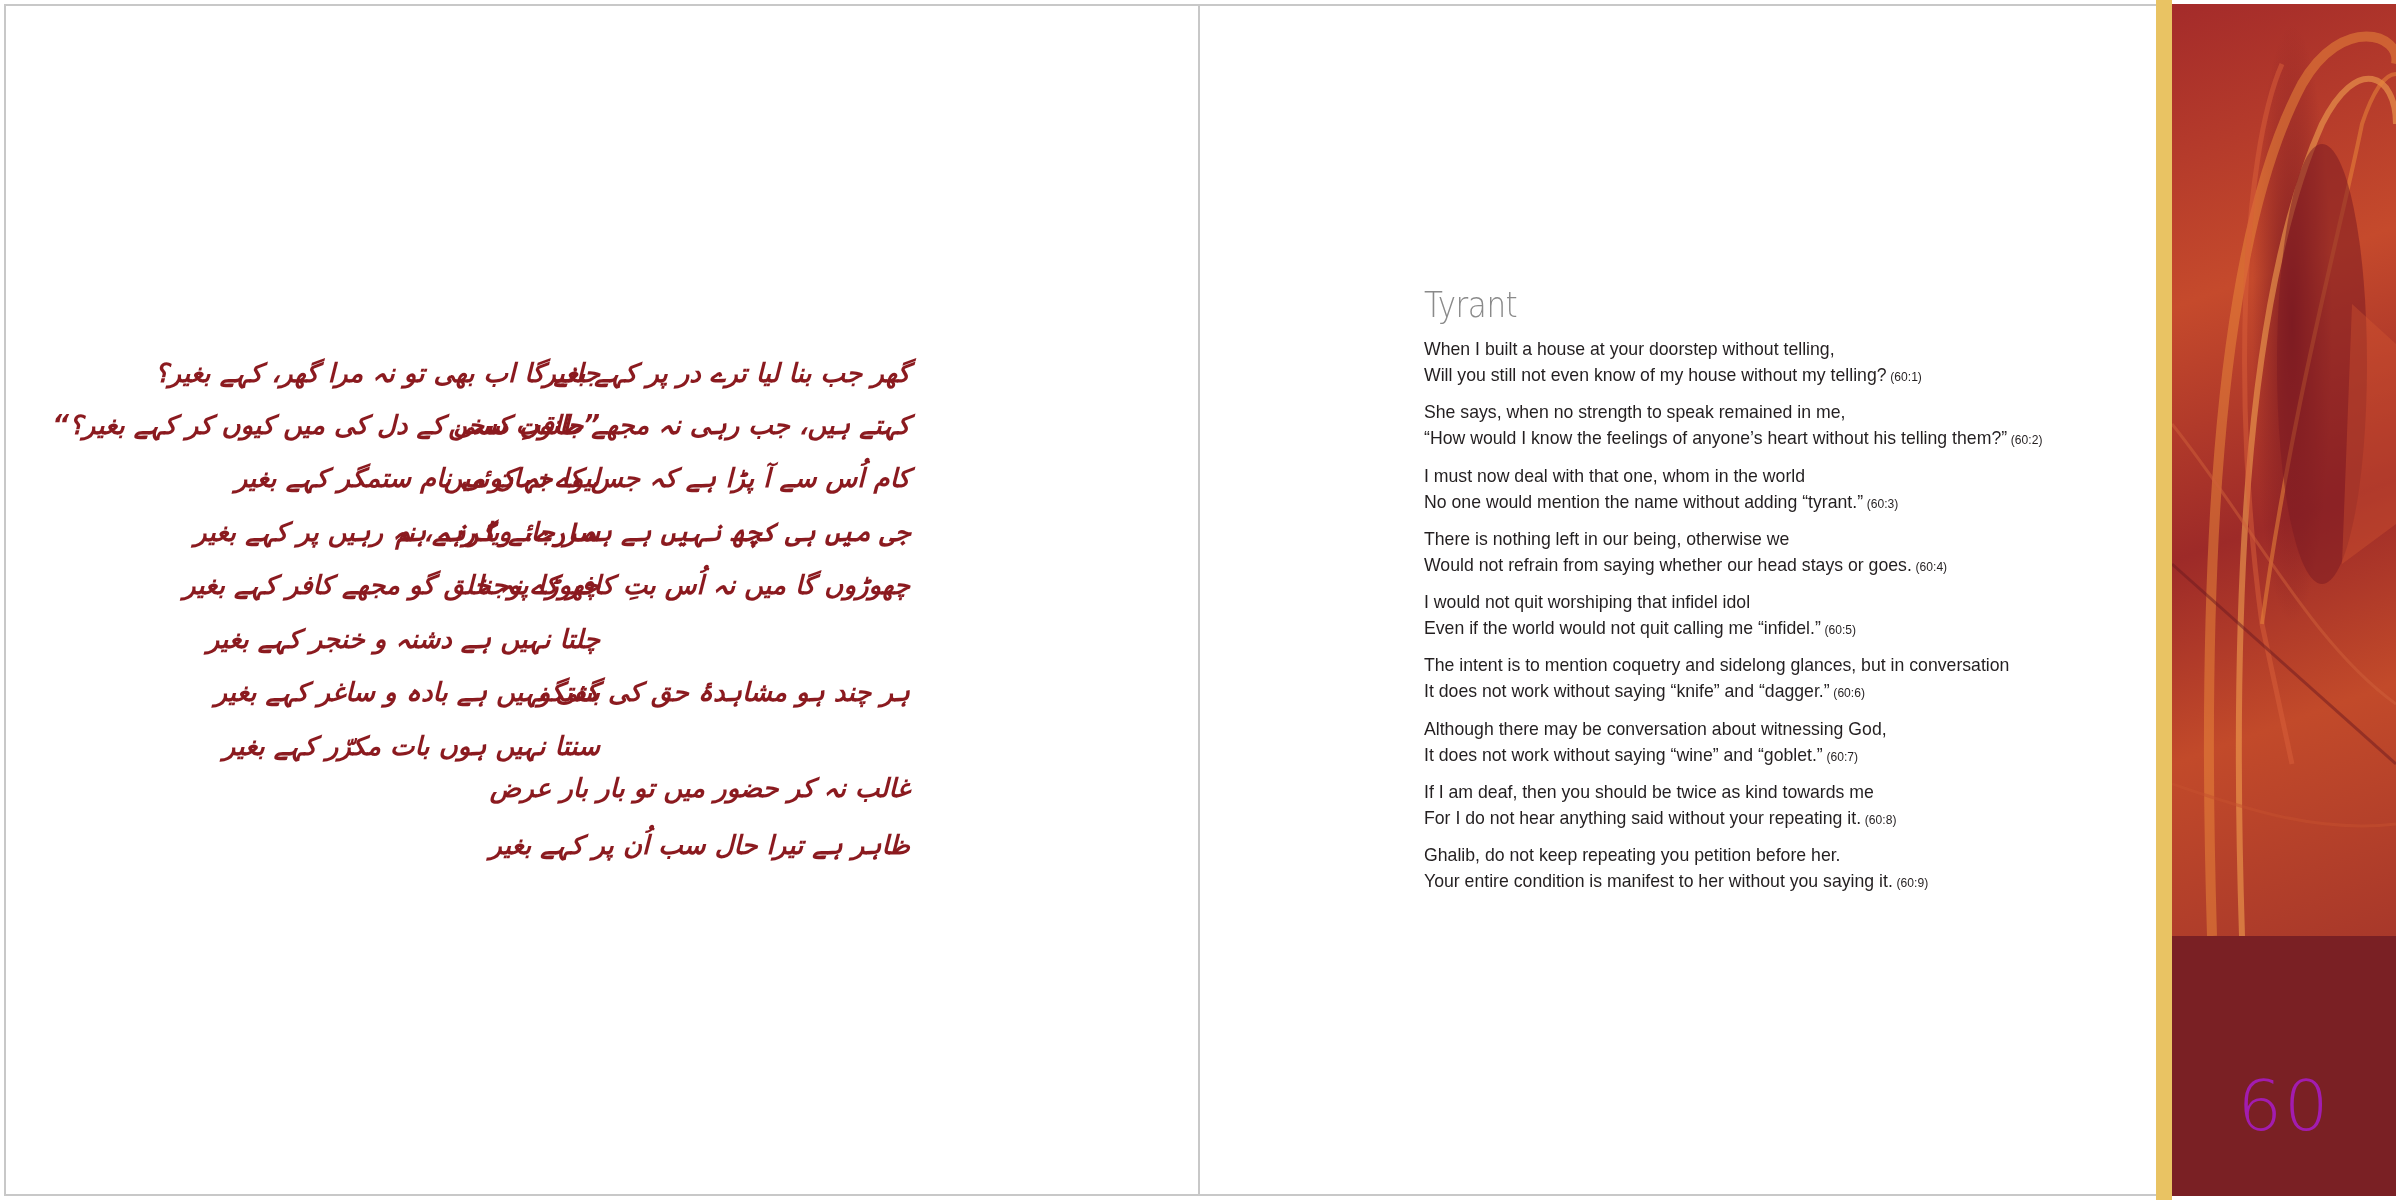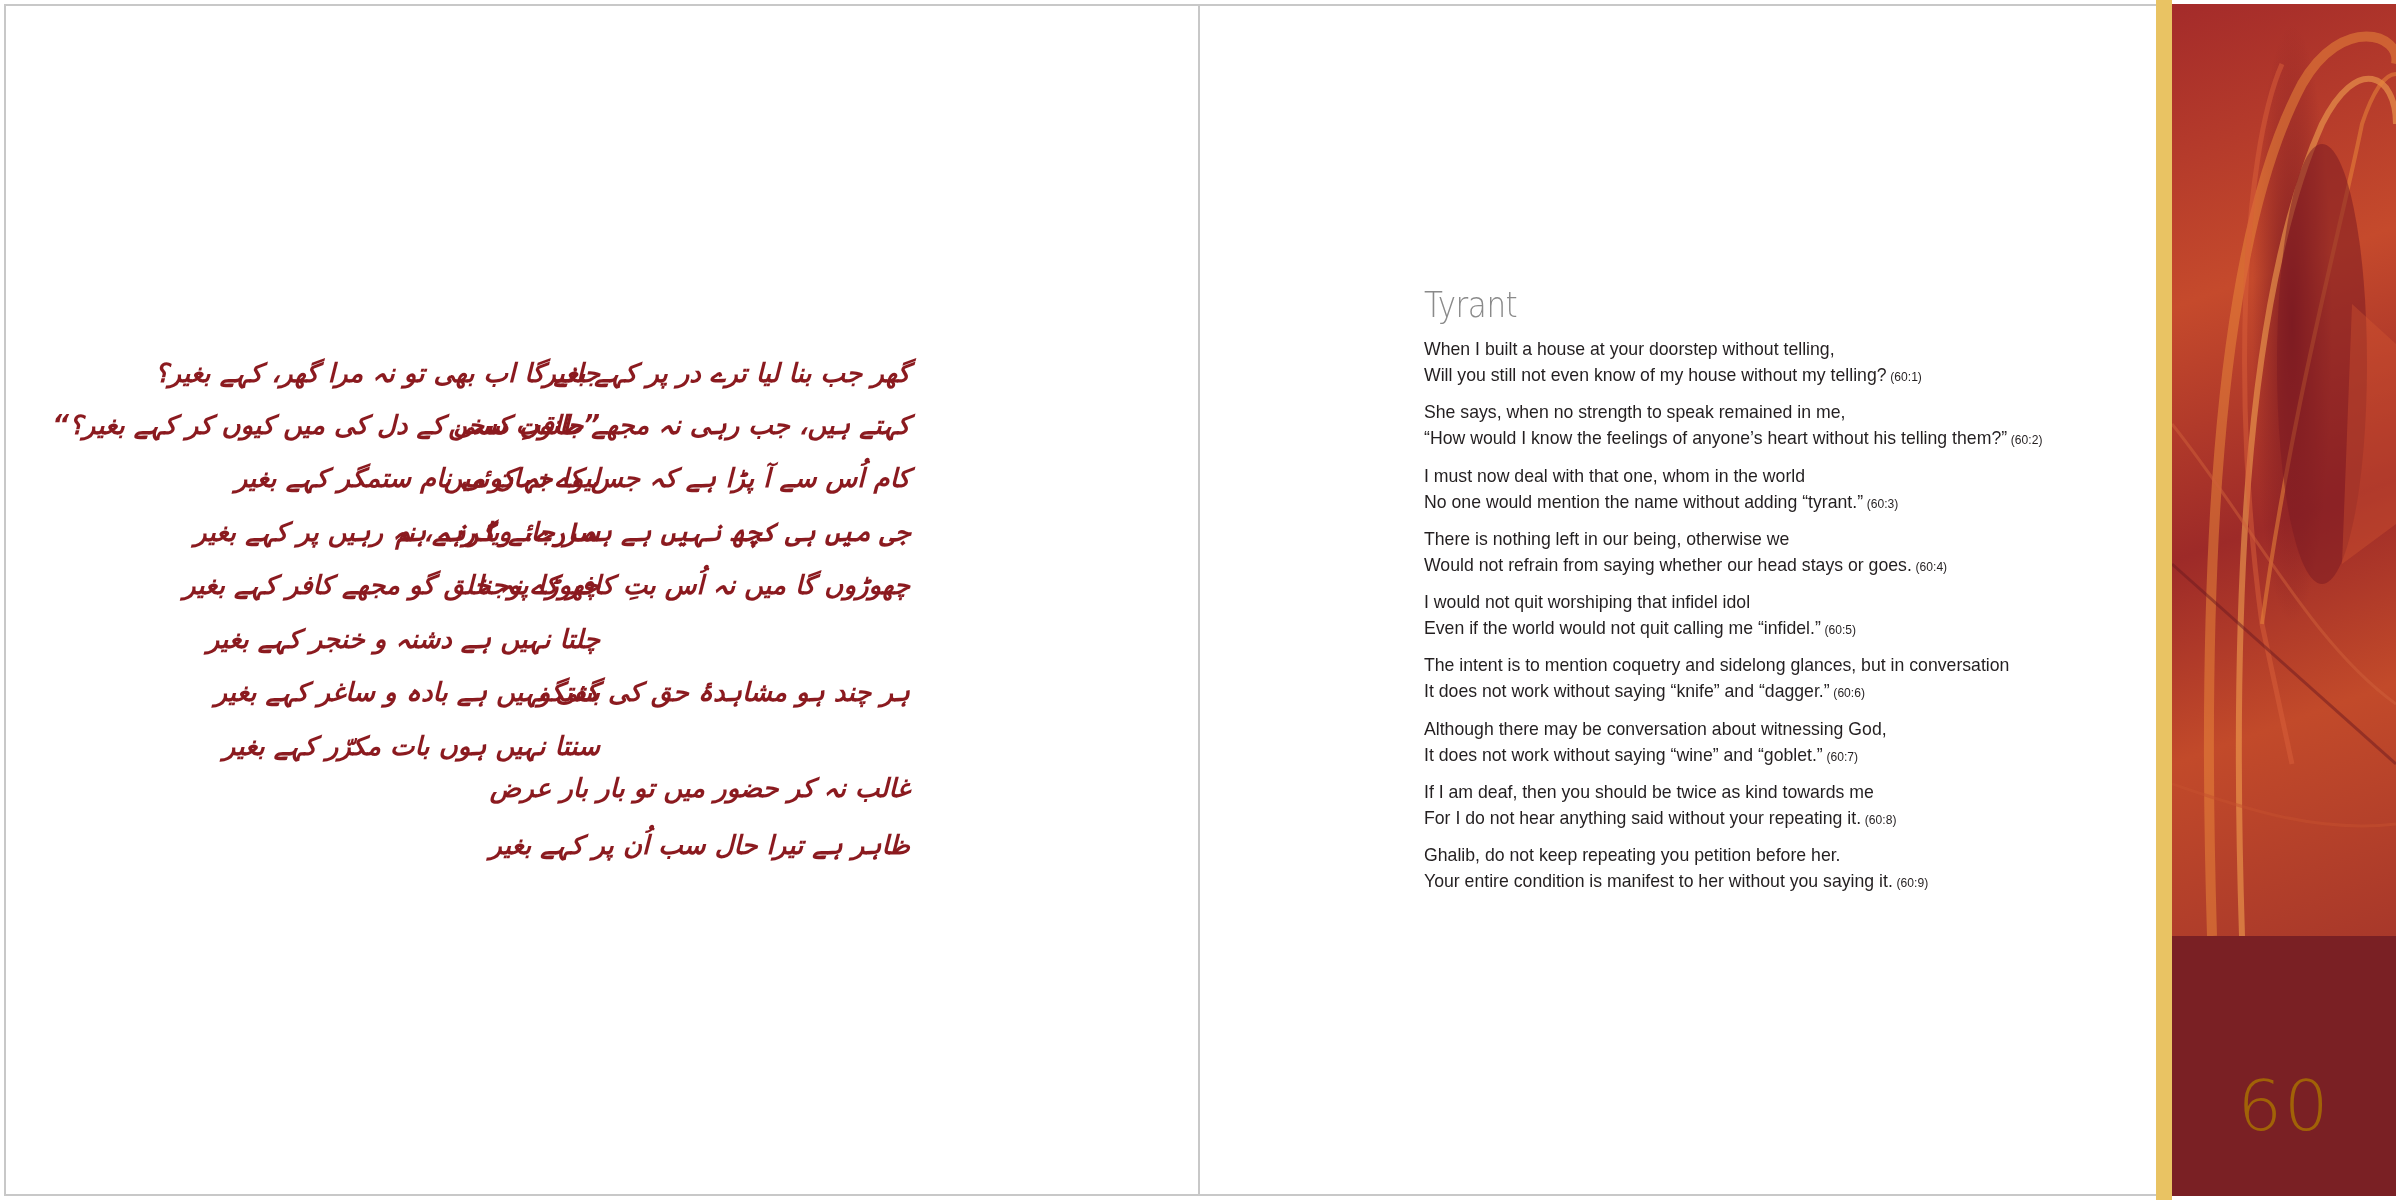--- a/index.html
+++ b/index.html
@@ -66,21 +66,21 @@
     background:
       radial-gradient(ellipse 40px 300px at 120px 320px, #7e1b22 0%, rgba(126,27,34,0) 100%),
       linear-gradient(160deg, #a42b2a 0%, #c54a2c 30%, #9d2a28 55%, #c24a2a 75%, #a8382a 100%);
   }
   .art svg { position: absolute; left: 0; top: 0; }
   .page-box {
     position: absolute; left: 2172px; top: 936px; width: 224px; height: 260px; background: #7a2024;
   }
   .page-number {
     position: absolute; left: 2172px; top: 1065px; width: 224px; text-align: center;
-    font-family: "DejaVu Sans", sans-serif; font-weight: 200; font-size: 70px; color: #a16207;
+    font-family: "DejaVu Sans", sans-serif; font-weight: 200; font-size: 70px; color: #a21caf;
     letter-spacing: 2px;
   }
 </style>
 </head>
 <body>
 
 <div class="spread"></div>
 <div class="gutter"></div>
 
 <div class="urdu-block">

